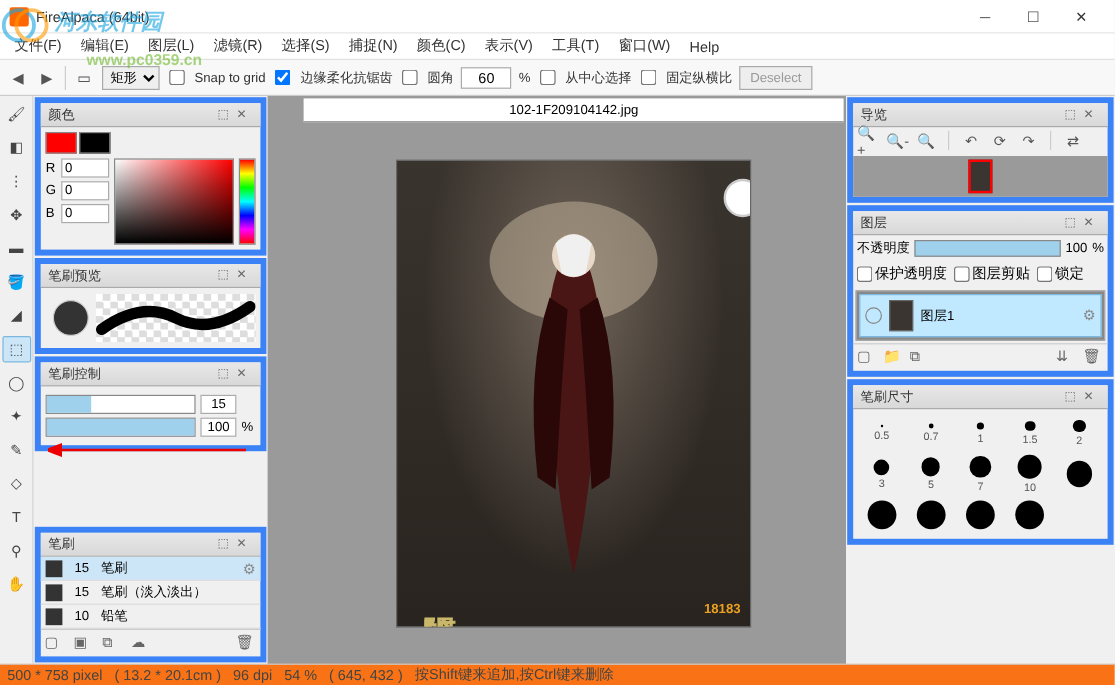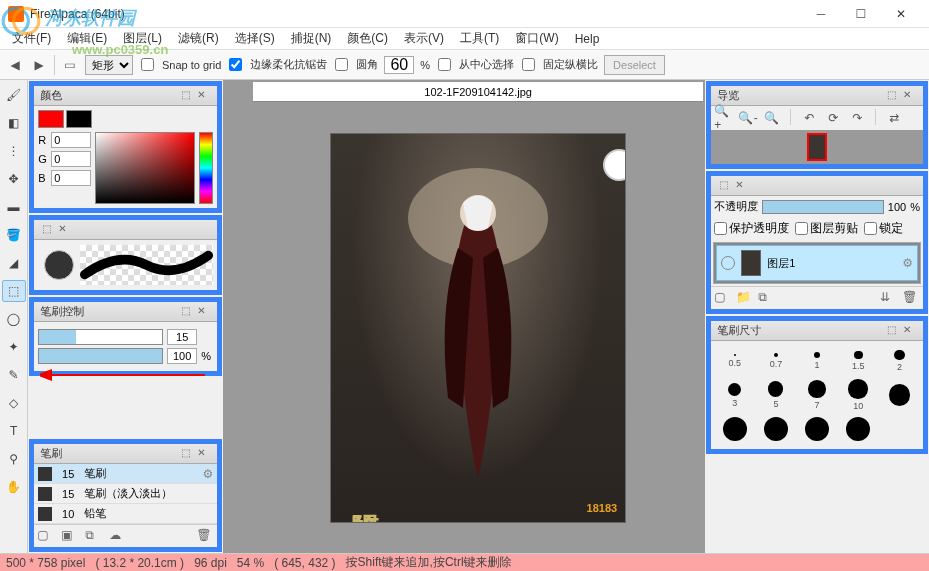--- a/index.html
+++ b/index.html
@@ -17,21 +17,21 @@
 .watermark-text { color: #19a4e0; font-size: 18px; font-weight: bold; font-style: italic; }
 .watermark-url { color: #6fb92c; font-size: 13px; font-weight: bold; }
 .watermark-logo { width: 42px; height: 42px; display: inline-block; vertical-align: middle; }
 
 .toolbar { height: 30px; background: #f8f8f8; display: flex; align-items: center; padding: 0 6px; border-bottom: 1px solid #ccc; gap: 6px; }
 .toolbar .tbtn { width: 18px; height: 18px; display: flex; align-items: center; justify-content: center; color: #555; }
 .toolbar .sep { width: 1px; height: 20px; background: #ccc; }
 .toolbar select { height: 20px; border: 1px solid #aaa; font-size: 11px; padding: 0 2px; }
 .toolbar input[type="checkbox"] { margin: 0 2px; }
 .toolbar label { font-size: 11px; color: #333; }
-.toolbar input[type="text"] { width: 30px; height: 18px; border: 1px solid #aaa; text-align: center; font-size: 16px; }
+.toolbar input[type="text"] { width: 42px; height: 18px; border: 1px solid #aaa; text-align: center; font-size: 12px; }
 .toolbar button { height: 20px; padding: 0 8px; border: 1px solid #aaa; background: #eee; font-size: 11px; color: #999; }
 
 .main { display: flex; height: 473px; }
 
 .left-tools { width: 30px; background: #f0f0f0; border-right: 1px solid #ccc; display: flex; flex-direction: column; align-items: center; padding-top: 4px; gap: 6px; }
 .left-tools .tool { width: 24px; height: 22px; display: flex; align-items: center; justify-content: center; color: #444; border-radius: 2px; }
 .left-tools .tool.active { background: #cde6f7; border: 1px solid #7ab8e0; }
 
 .left-panels { width: 205px; background: #f0f0f0; display: flex; flex-direction: column; }
 .panel { border: 5px solid #3b82f6; margin: 1px; background: #f0f0f0; }
@@ -107,21 +107,21 @@
 .layer-panel .layer-item .lname { flex: 1; font-size: 11px; }
 .layer-panel .layer-item .gear { color: #888; }
 .layer-panel .layer-tools { display: flex; gap: 4px; padding: 3px; border-top: 1px solid #ccc; }
 .layer-panel .layer-tools .lt { width: 18px; height: 16px; color: #666; }
 
 .brush-size-panel .sizes { display: grid; grid-template-columns: repeat(5, 1fr); gap: 2px; padding: 4px; }
 .brush-size-panel .size-cell { display: flex; flex-direction: column; align-items: center; justify-content: center; height: 32px; }
 .brush-size-panel .size-cell .d { background: #000; border-radius: 50%; }
 .brush-size-panel .size-cell .l { font-size: 9px; color: #555; margin-top: 2px; }
 
-.statusbar { height: 18px; background: #fca5a5; border-top: 1px solid #ccc; display: flex; align-items: center; padding: 0 6px; font-size: 11px; color: #444; gap: 10px; }
+.statusbar { height: 18px; background: #f97316; border-top: 1px solid #ccc; display: flex; align-items: center; padding: 0 6px; font-size: 11px; color: #444; gap: 10px; }
 </style>
 </head>
 <body>
 
 <div class="titlebar">
   <div class="icon"></div>
   <div class="title">FireAlpaca (64bit)</div>
   <div class="winbtn">─</div>
   <div class="winbtn">☐</div>
   <div class="winbtn close">✕</div>
@@ -219,20 +219,21 @@
               </div>
           </div>
           <div class="gradient"></div>
           <div class="hue"></div>
         </div>
       </div>
     </div>
 
     <div class="panel">
       <div class="panel-header">
+        <span class="pname">笔刷预览</span>
         <span class="pbtn">⬚</span>
         <span class="pbtn">✕</span>
       </div>
       <div class="panel-body brush-preview">
         <div class="dot"></div>
         <div class="stroke">
           <svg viewBox="0 0 140 40">
               <path d="M5,30 Q40,5 70,20 T135,10" stroke="#000" stroke-width="10" fill="none" stroke-linecap="round"></path>
             </svg>
         </div>
@@ -338,20 +339,21 @@
         <div class="sep"></div>
         <div class="nt">⇄</div>
       </div>
       <div class="thumb-area">
         <div class="thumb"></div>
       </div>
     </div>
 
     <div class="panel layer-panel">
       <div class="panel-header">
+        <span class="pname">图层</span>
         <span class="pbtn">⬚</span>
         <span class="pbtn">✕</span>
       </div>
       <div class="opacity-row">
         <span class="lbl">不透明度</span>
         <div class="slider"></div>
         <span class="val">100</span>
         <span class="val">%</span>
       </div>
       <div class="checks-row">

